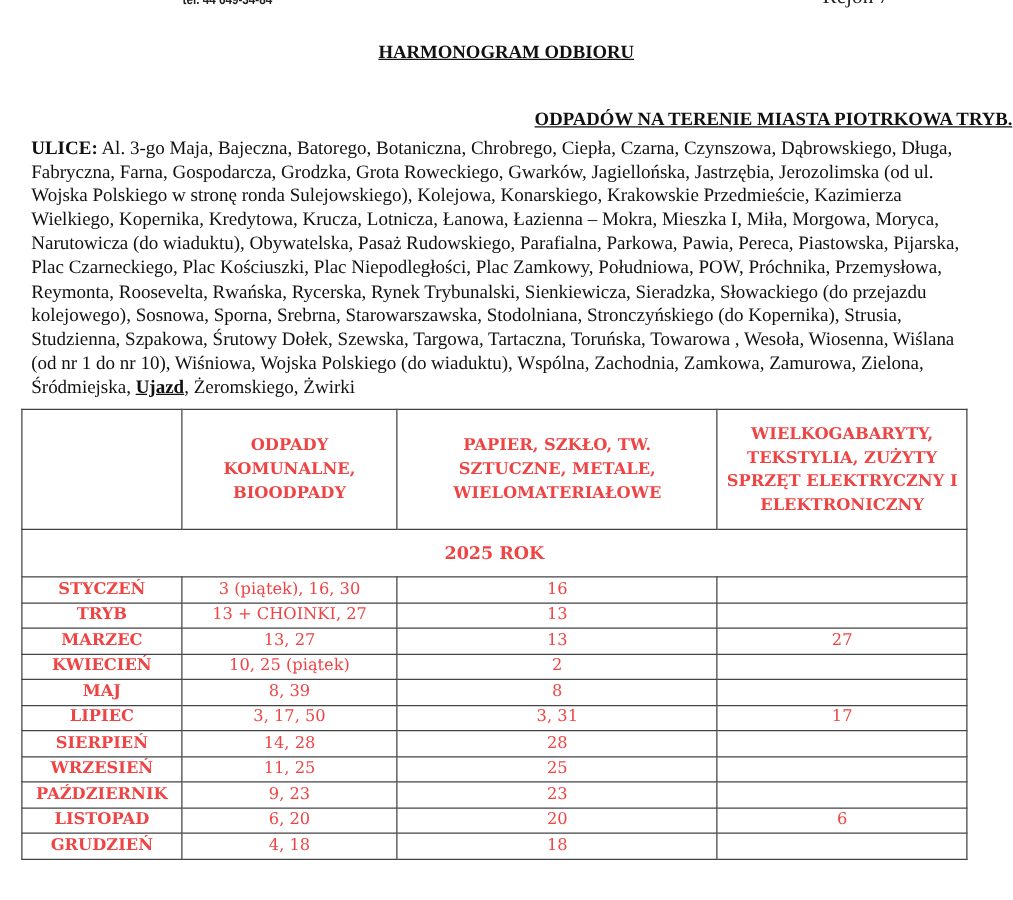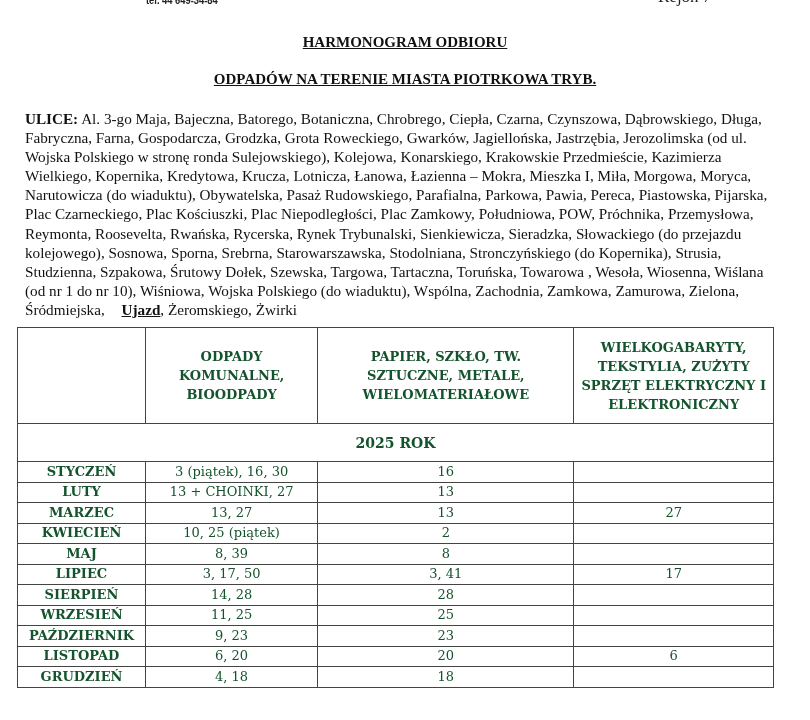--- a/index.html
+++ b/index.html
@@ -1,25 +1,25 @@
 <!DOCTYPE html>
 <html><head>
 <meta charset="utf-8">
 <style>
   html, body { margin:0; padding:0; background:#ffffff; }
   body { width:810px; height:720px; position:relative; overflow:hidden; color:#111; }
   .phone { position:absolute; left:146px; top:-6px; font-family:"Liberation Sans", sans-serif; font-size:11px; font-weight:bold; color:#222; transform:scaleX(0.85); transform-origin:left top; }
   .rejon { position:absolute; left:658px; top:-13px; font-family:"Liberation Serif", serif; font-size:17px; color:#222; }
   .title { position:absolute; left:0; width:810px; text-align:center; font-family:"Liberation Serif", serif; font-weight:bold; font-size:15px; text-decoration:underline; color:#111; }
   .title1 { top:34px; }
-  .title2 { top:71px; }
+  .title2 { top:88px;text-align:right; }
   .streets { position:absolute; left:25px; top:109px; width:760px; font-family:"Liberation Serif", serif; font-size:15.2px; line-height:19.1px; color:#111; }
   .streets b { font-weight:bold; }
-  .ujazd { font-weight:bold; text-decoration:underline;margin-left:13px; }
-  table.sched { position:absolute; left:17px; top:327px; width:757px; border-collapse:collapse; font-family:"DejaVu Serif", serif; color:#14532d; }
+  .ujazd { font-weight:bold; text-decoration:underline; }
+  table.sched { position:absolute; left:17px; top:327px; width:757px; border-collapse:collapse; font-family:"DejaVu Serif", serif; color:#ef4444; }
   table.sched td, table.sched th { border:1.5px solid #444; padding:0; text-align:center; }
   .h th { height:95px; font-size:13px; font-weight:bold; line-height:19px; vertical-align:middle; }
   .yr td { height:37px; font-size:14px; font-weight:bold; }
   .row td { height:19.5px; font-size:13px; line-height:16px; }
   .row td.m { font-weight:bold;text-align:center; }
   .c1 { width:136px; } .c2 { width:180px; } .c3 { width:276px; } .c4 { width:200px; }
 </style>
 </head>
 <body>
 
@@ -50,21 +50,21 @@
   </tr>
   </tbody>
     <tbody id="rows">
       <tr class="row">
         <td class="m">STYCZEŃ</td>
         <td>3 (piątek), 16, 30</td>
         <td>16</td>
         <td></td>
       </tr>
       <tr class="row">
-        <td class="m">LUTY</td>
+        <td class="m">TRYB</td>
         <td>13 + CHOINKI, 27</td>
         <td>13</td>
         <td></td>
       </tr>
       <tr class="row">
         <td class="m">MARZEC</td>
         <td>13, 27</td>
         <td>13</td>
         <td>27</td>
       </tr>
@@ -76,21 +76,21 @@
       </tr>
       <tr class="row">
         <td class="m">MAJ</td>
         <td>8, 39</td>
         <td>8</td>
         <td></td>
       </tr>
       <tr class="row">
         <td class="m">LIPIEC</td>
         <td>3, 17, 50</td>
-        <td>3, 41</td>
+        <td>3, 31</td>
         <td>17</td>
       </tr>
       <tr class="row">
         <td class="m">SIERPIEŃ</td>
         <td>14, 28</td>
         <td>28</td>
         <td></td>
       </tr>
       <tr class="row">
         <td class="m">WRZESIEŃ</td>

